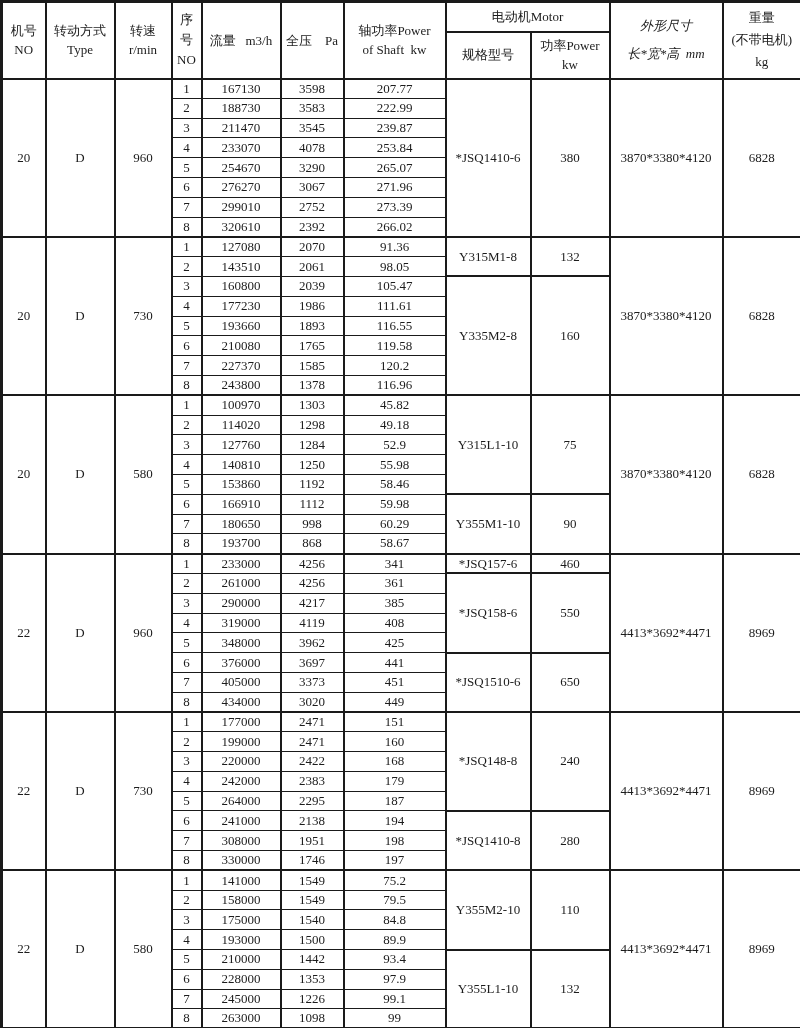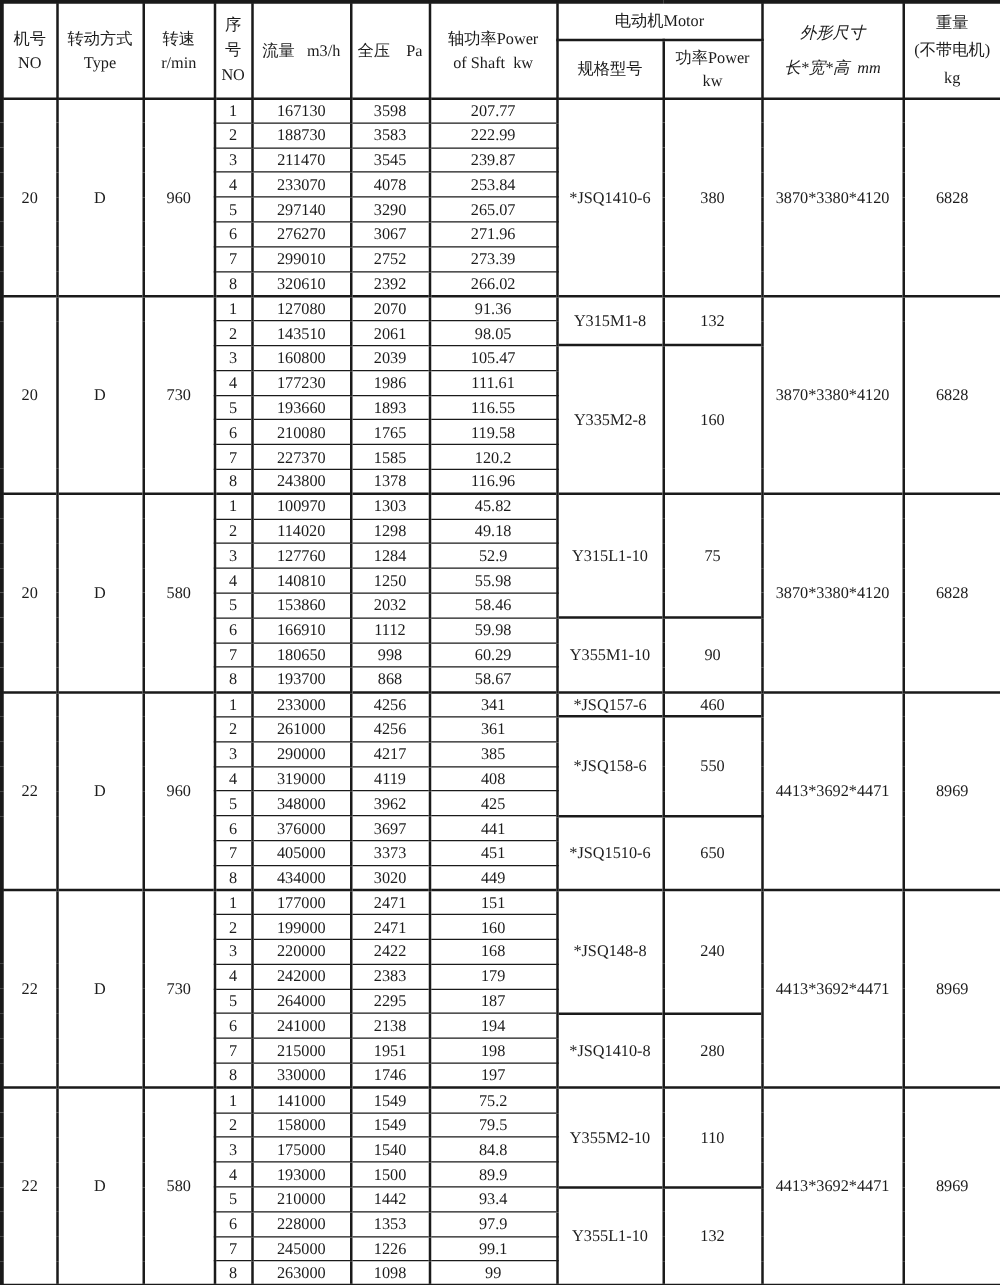--- a/index.html
+++ b/index.html
@@ -110,21 +110,21 @@
         <td>239.87</td>
       </tr>
       <tr>
         <td>4</td>
         <td>233070</td>
         <td>4078</td>
         <td>253.84</td>
       </tr>
       <tr>
         <td>5</td>
-        <td>297140</td>
+        <td>254670</td>
         <td>3290</td>
         <td>265.07</td>
       </tr>
       <tr>
         <td>6</td>
         <td>276270</td>
         <td>3067</td>
         <td>271.96</td>
       </tr>
       <tr>
@@ -223,21 +223,21 @@
       </tr>
       <tr>
         <td>4</td>
         <td>140810</td>
         <td>1250</td>
         <td>55.98</td>
       </tr>
       <tr>
         <td>5</td>
         <td>153860</td>
-        <td>2032</td>
+        <td>1192</td>
         <td>58.46</td>
       </tr>
       <tr>
         <td>6</td>
         <td>166910</td>
         <td>1112</td>
         <td>59.98</td>
         <td rowspan="3" class="motor-start">Y355M1-10</td>
         <td rowspan="3" class="motor-start">90</td>
       </tr>
@@ -352,21 +352,21 @@
       <tr>
         <td>6</td>
         <td>241000</td>
         <td>2138</td>
         <td>194</td>
         <td rowspan="3" class="motor-start">*JSQ1410-8</td>
         <td rowspan="3" class="motor-start">280</td>
       </tr>
       <tr>
         <td>7</td>
-        <td>215000</td>
+        <td>308000</td>
         <td>1951</td>
         <td>198</td>
       </tr>
       <tr>
         <td>8</td>
         <td>330000</td>
         <td>1746</td>
         <td>197</td>
       </tr>
       <tr class="block-start">

